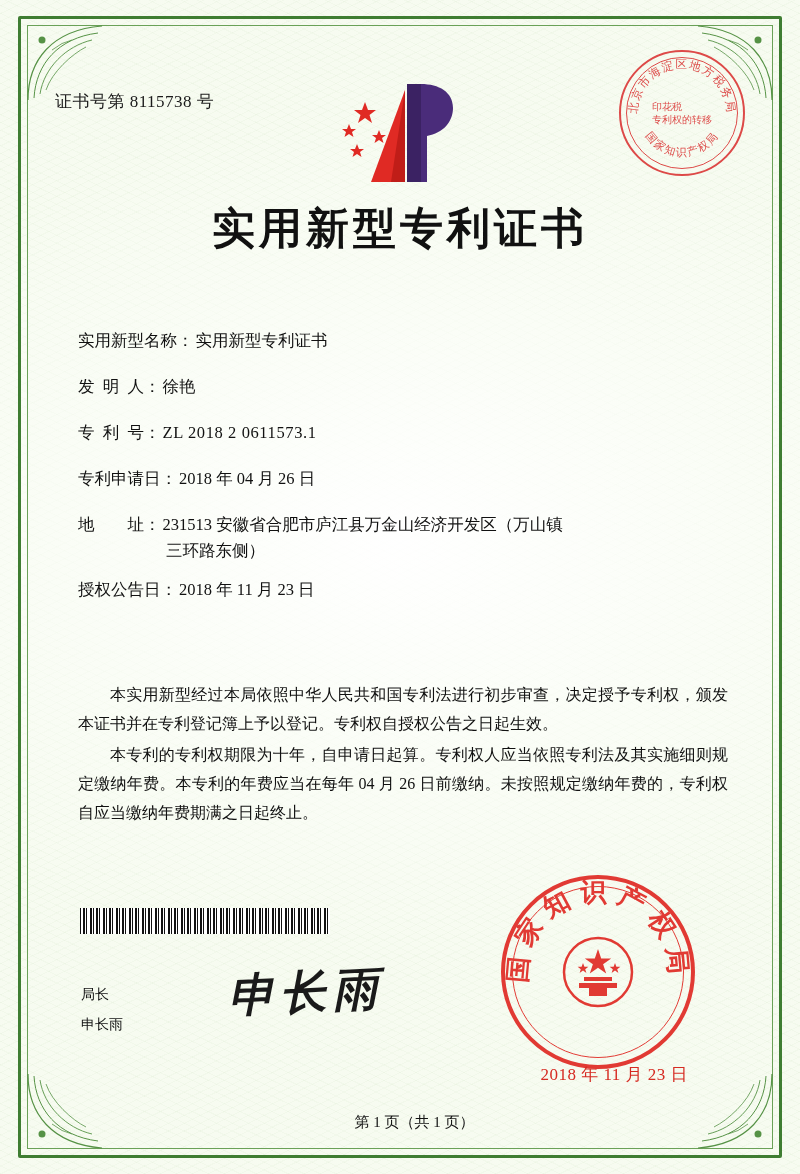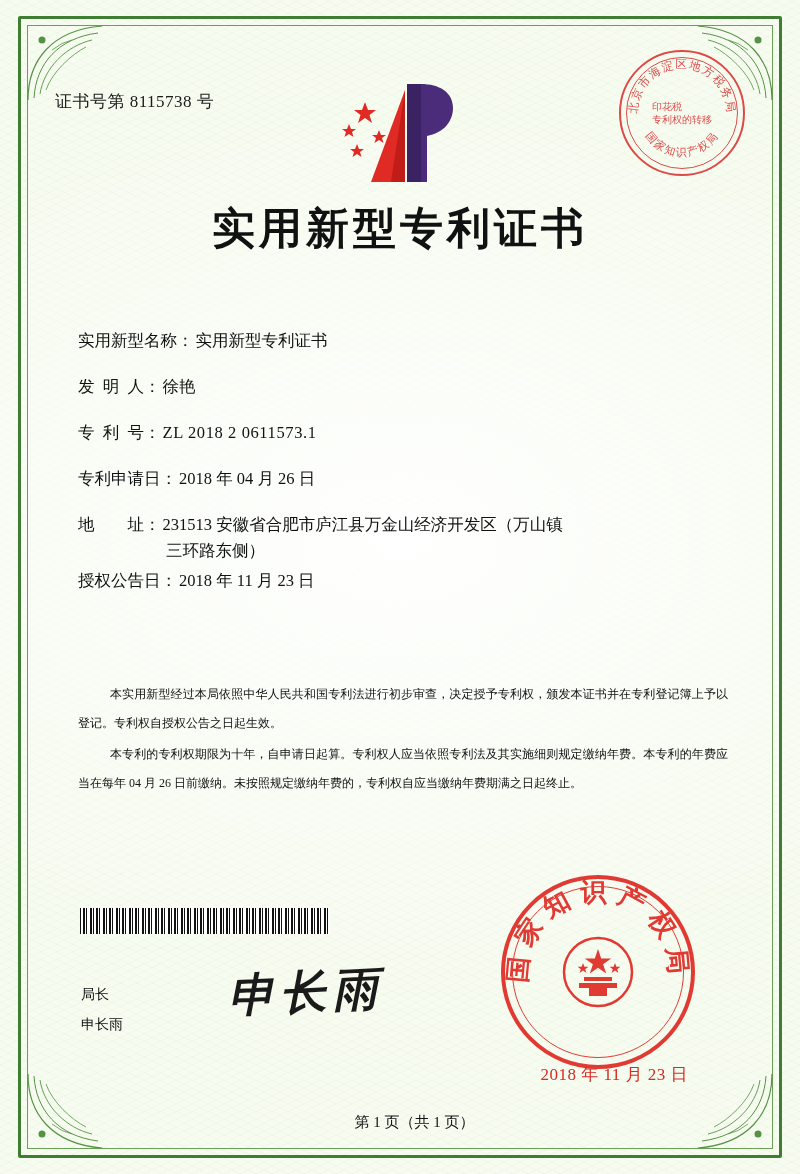--- a/index.html
+++ b/index.html
@@ -158,21 +158,21 @@
     display: flex;
   }
   .two-col .left { flex: 0 0 370px; }
   .two-col .right { flex: 1 1 auto; }
 
   .paragraphs {
     position: absolute;
     left: 78px;
     right: 72px;
     top: 680px;
-    font-size: 12px;
+    font-size: 16px;
     line-height: 29px;
     color: #111;
     text-align: justify;
   }
   .paragraphs p {
     margin: 0 0 2px 0;
     text-indent: 32px;
   }
 
   .barcode {
@@ -345,21 +345,21 @@
       <span class="field-value">徐艳</span>
     </div>
     <div class="field-row">
       <span class="field-label">专  利  号：</span>
       <span class="field-value mono">ZL 2018 2 0611573.1</span>
     </div>
     <div class="field-row">
       <span class="field-label">专利申请日：</span>
       <span class="field-value">2018 年 04 月 26 日</span>
     </div>
-    <div style="margin-bottom:9px;">
+    <div style="margin-bottom:18px;">
       <div style="display:flex;">
         <span class="field-label">地        址：</span>
         <span class="field-value">231513  安徽省合肥市庐江县万金山经济开发区（万山镇</span>
       </div>
       <div class="addr-second">三环路东侧）</div>
     </div>
     <div class="two-col">
       <div class="left">
         <span class="field-label">授权公告日：</span><span class="field-value">2018 年 11 月 23 日</span>
       </div>

